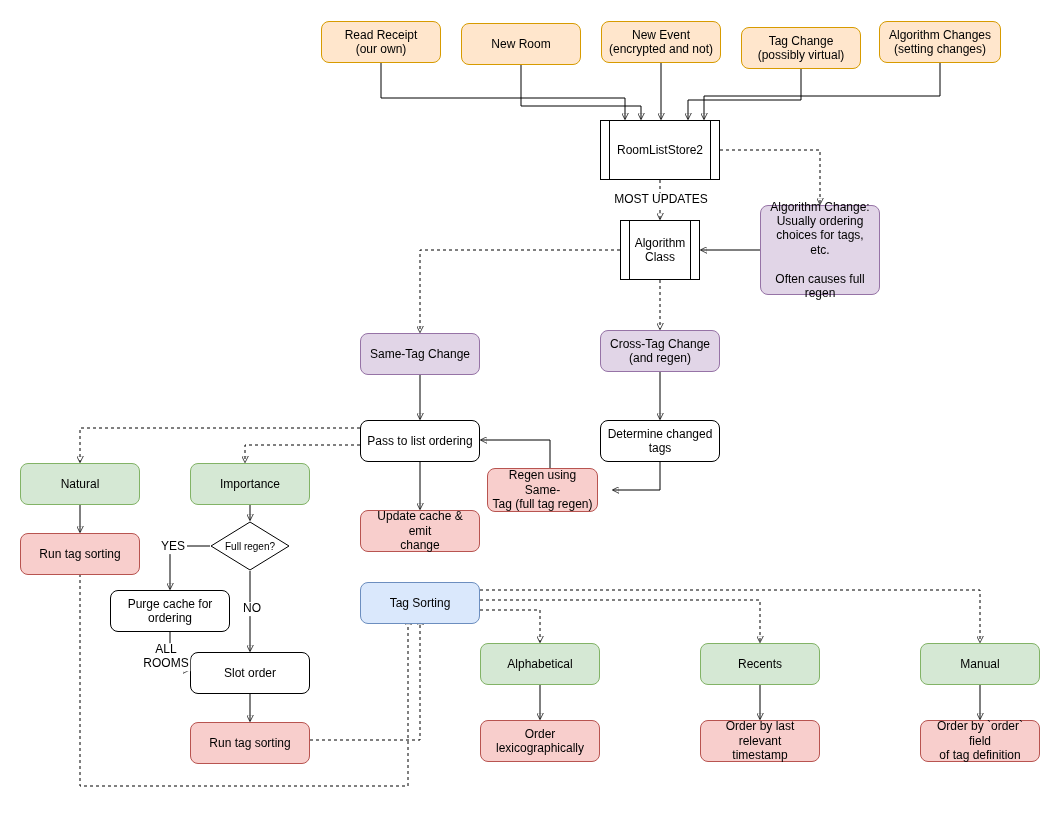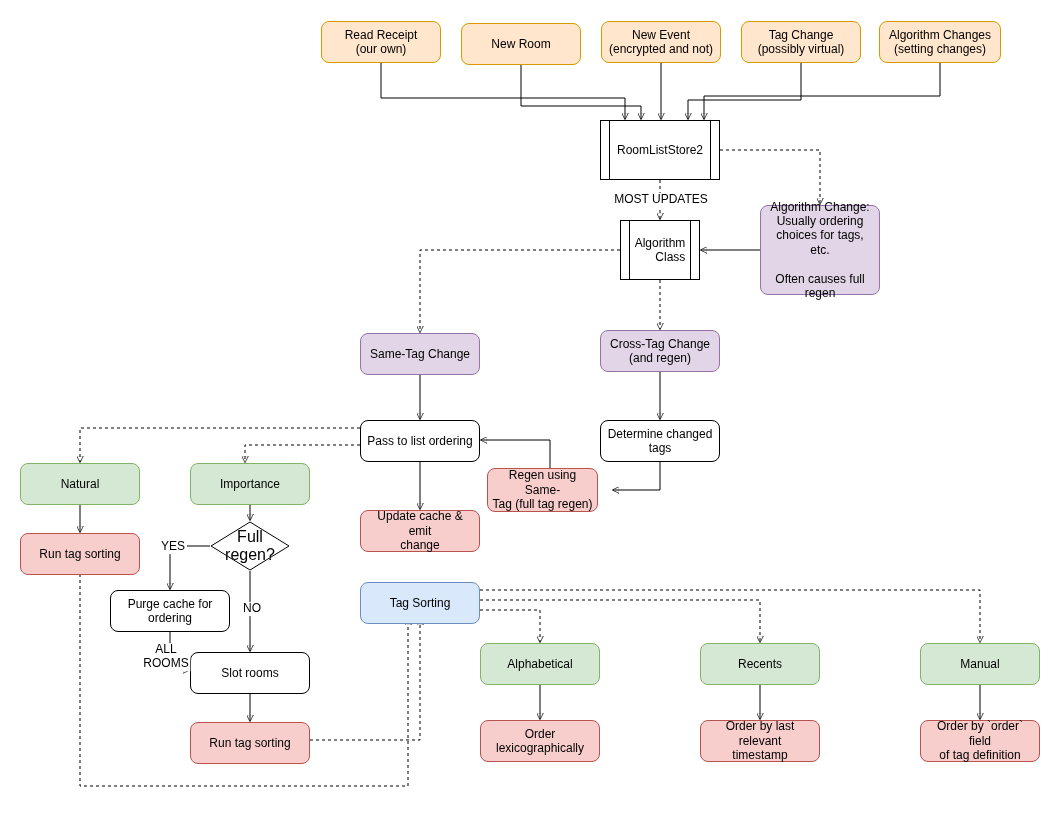--- a/index.html
+++ b/index.html
@@ -13,29 +13,29 @@
   .node{
     position:absolute;box-sizing:border-box;display:flex;align-items:center;justify-content:center;
     text-align:center;font-size:12px;line-height:1.2;white-space:pre-line;
     border:1px solid #000;border-radius:8px;background:#fff;padding:20px 4px;
   }
   .orange{background:#ffe6cc;border-color:#d79b00;}
   .purple{background:#e1d5e7;border-color:#9673a6;}
   .green {background:#d5e8d4;border-color:#82b366;}
   .red   {background:#f8cecc;border-color:#b85450;}
   .blue  {background:#dae8fc;border-color:#6c8ebf;}
-  .process{border-radius:0;text-align:right;}
+  .process{border-radius:0;}
   .process::before,.process::after{
     content:"";position:absolute;top:0;bottom:0;width:0;border-left:1px solid #000;
   }
   .process::before{left:8px;}
   .process::after{right:8px;}
   .diamond{
     position:absolute;display:flex;align-items:center;justify-content:center;
-    text-align:center;font-size:16px;line-height:1.1;
+    text-align:center;font-size:10px;line-height:1.1;
   }
   .diamond svg{position:absolute;left:0;top:0;width:100%;height:100%;}
   .diamond span{position:relative;z-index:1;}
   .edge-label{
     position:absolute;transform:translate(-50%,-50%);background:#ffffff;
     font-size:12px;line-height:1.15;text-align:center;white-space:pre-line;padding:0 2px;z-index:2;
   }
 </style>
 </head>
 <body>
@@ -81,21 +81,21 @@
     <path class="dashed" d="M480 610 L540 610 L540 642" marker-end="url(#arrow)"></path>
     <path class="dashed" d="M310 740 L420 740 L420 619" marker-end="url(#arrow)"></path>
     <path class="dashed" d="M80 568 L80 786 L408 786 L408 619" marker-end="url(#arrow)"></path>
   </svg>
 
   <div class="node orange" style="left:321px;top:21px;width:120px;height:40px"><span>Read Receipt
 (our own)</span></div>
   <div class="node orange" style="left:461px;top:23px;width:120px;height:35px"><span>New Room</span></div>
   <div class="node orange" style="left:601px;top:21px;width:120px;height:40px"><span>New Event
 (encrypted and not)</span></div>
-  <div class="node orange" style="left:741px;top:21px;width:120px;height:40px"><span>Tag Change
+  <div class="node orange" style="left:741px;top:27px;width:120px;height:40px"><span>Tag Change
 (possibly virtual)</span></div>
   <div class="node orange" style="left:879px;top:21px;width:122px;height:40px"><span>Algorithm Changes
 (setting changes)</span></div>
 
   <div class="node process" style="left:600px;top:120px;width:120px;height:60px"><span>RoomListStore2</span></div>
   <div class="node process" style="left:620px;top:220px;width:80px;height:60px"><span>Algorithm
 Class</span></div>
   <div class="node purple" style="left:760px;top:205px;width:120px;height:90px"><span>Algorithm Change:
 Usually ordering
 choices for tags, etc.
@@ -121,21 +121,21 @@
 
   <div class="diamond" style="left:210px;top:521px;width:80px;height:50px">
     <svg viewBox="0 0 80 50" preserveAspectRatio="none">
         <polygon points="40,1 79,25 40,49 1,25" fill="#ffffff" stroke="#000000" stroke-width="1"></polygon>
       </svg>
     <span>Full regen?</span>
   </div>
 
   <div class="node" style="left:110px;top:590px;width:120px;height:40px"><span>Purge cache for
 ordering</span></div>
-  <div class="node" style="left:190px;top:652px;width:120px;height:36px"><span>Slot rooms</span></div>
+  <div class="node" style="left:190px;top:652px;width:120px;height:36px"><span>Slot order</span></div>
   <div class="node red" style="left:190px;top:722px;width:120px;height:36px"><span>Run tag sorting</span></div>
 
   <div class="node green" style="left:480px;top:643px;width:120px;height:35px"><span>Alphabetical</span></div>
 
   <div class="node blue" style="left:360px;top:582px;width:120px;height:36px"><span>Tag Sorting</span></div>
   <div class="node green" style="left:700px;top:643px;width:120px;height:35px"><span>Recents</span></div>
   <div class="node green" style="left:920px;top:643px;width:120px;height:35px"><span>Manual</span></div>
 
   <div class="node red" style="left:480px;top:720px;width:120px;height:40px"><span>Order
 lexicographically</span></div>

